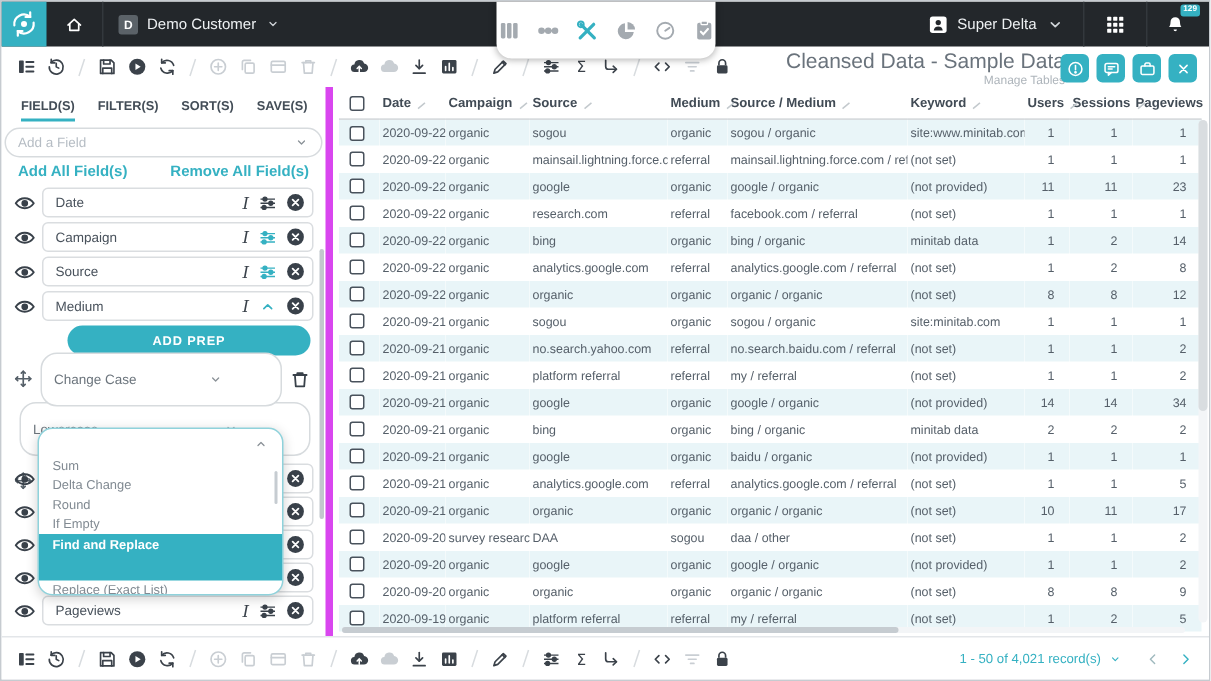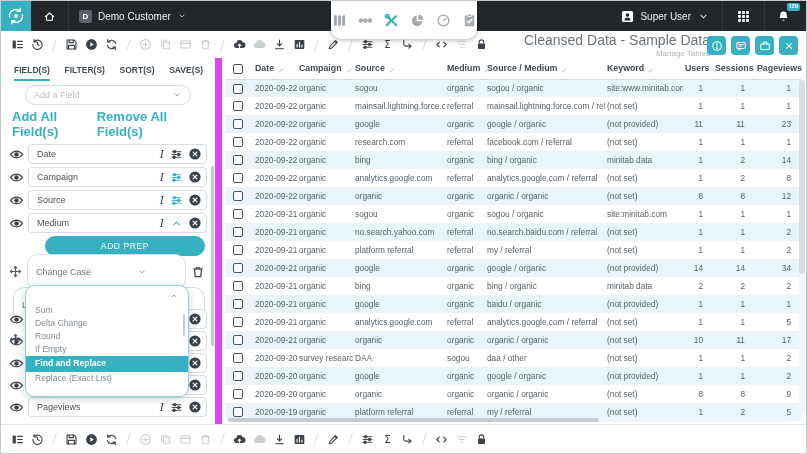--- a/index.html
+++ b/index.html
@@ -42,51 +42,51 @@
 
   
   .pagehead{position:absolute;right:96px;top:31px;text-align:right;z-index:3}
   .ptitle{font-size:14px;color:#6a737c}
   .psub{font-size:8px;color:#aeb5bb;margin-top:1px}
   .actions{position:absolute;right:8px;top:35px;display:flex;gap:5px;z-index:3}
   .abtn{width:19px;height:19px;background:var(--teal);border-radius:4px;display:flex;align-items:center;justify-content:center;cursor:pointer}
   .abtn .ic{width:12px;height:12px;color:#fff}
 
   
-  .sidebar{position:absolute;top:57px;left:0;width:221px;bottom:29px;background:#fff;border-right:7px solid #d946ef}
+  .sidebar{position:absolute;top:57px;left:0;width:221px;bottom:29px;background:#fff;border-right:5px solid #d946ef}
   .tabs{display:flex;justify-content:space-between;padding:7px 12px 0 13px}
   .tab{font-size:8.5px;font-weight:700;color:#434d57;padding-bottom:4px;cursor:pointer}
   .tab.active{border-bottom:2px solid var(--teal)}
-  .selectrow{margin:4px 24px 4px;height:20px;border:1px solid #d7dbde;border-radius:12px;display:flex;align-items:center;padding:0 8px;background:#fff}
+  .selectrow{margin:4px 2px 4px;height:20px;border:1px solid #d7dbde;border-radius:12px;display:flex;align-items:center;padding:0 8px;background:#fff}
   .ph{font-size:9px;color:#b6bdc4;flex:1}
   .chevg{width:10px;height:10px;color:#8a9197}
-  .links{display:flex;justify-content:space-between;margin:2px 11px 5px;font-size:13px;font-weight:700;color:var(--teal)}
+  .links{display:flex;justify-content:space-between;margin:2px 11px 5px;font-size:10px;font-weight:700;color:var(--teal)}
   .links span{cursor:pointer}
   .frow{display:flex;align-items:center;height:20px;margin:0 8px 3px;gap:4px}
   .eye{width:15px;height:15px;color:#39414a;flex:none}
   .pill{flex:1;height:20px;border:1px solid #dadde0;border-radius:4px;display:flex;align-items:center;padding:0 4px 0 8px;gap:5px;background:#fff;min-width:0}
   .flabel{flex:1;font-size:9px;color:#49525c;white-space:nowrap;overflow:hidden}
   .fi{width:13px;height:13px;color:#39414a;flex:none;display:inline-flex}
   .fi.serif{font-family:"DejaVu Serif",serif;font-style:italic;font-size:11px;width:auto;padding:0 1px;align-items:center;justify-content:center;line-height:13px}
   .fi.accent{color:var(--teal)}
   .xc{width:14px;height:14px;color:#39414a;flex:none;display:inline-flex}
-  .addprep{margin:3px 10px 5px 44px;height:20px;border-radius:10px;background:var(--teal);color:#fff;font-size:8.5px;font-weight:400;letter-spacing:.6px;display:flex;align-items:center;justify-content:center;cursor:pointer}
+  .addprep{margin:3px 10px 5px 44px;height:20px;border-radius:10px;background:var(--teal);color:#fff;font-size:8.5px;font-weight:700;letter-spacing:.6px;display:flex;align-items:center;justify-content:center;cursor:pointer}
   .prow{display:flex;align-items:center;margin:0 10px 5px 8px;gap:5px;height:21px}
   .mv{width:13px;height:13px;color:#555f68;flex:none;display:inline-flex}
   .psel{flex:1;height:36px;border:1px solid #d7dbde;border-radius:11px;display:flex;align-items:center;padding:0 8px;font-size:9px;color:#6c757d;background:#fff;min-width:0}
   .psel span{flex:1}
   .tr14{width:14px;height:14px;color:#39414a;flex:none;display:inline-flex}
   .lcrow{margin:0 10px 6px 12px}
   .prow2{margin-bottom:0}
   .bfields{position:absolute;left:0;right:0;top:251px}
   .bfields .frow{margin-bottom:2px}
   .dpanel{position:absolute;left:24px;top:227px;width:164px;height:112px;background:#fff;border:1px solid #8fd2db;border-radius:10px;box-shadow:0 2px 8px rgba(0,0,0,.18);z-index:30;overflow:hidden}
   .dhead{height:18px;display:flex;align-items:center;justify-content:flex-end;padding:2px 9px 0}
   .opt{height:13px;line-height:13px;padding-left:9px;font-size:8.6px;color:#818a92;cursor:pointer;white-space:nowrap}
-  .opt.sel{background:var(--teal);color:#fff;font-weight:700;height:16px;line-height:15px}
+  .opt.sel{background:var(--teal);color:#fff;font-weight:700;height:31px;line-height:15px}
   .dscroll{position:absolute;right:3px;top:28px;width:2px;height:22px;background:#c6ccd1;border-radius:1px}
   .sscroll{position:absolute;right:1px;top:108px;width:3px;height:180px;background:#c2c8cd;border-radius:2px;z-index:40}
 
   
   .main{position:absolute;top:57px;left:222px;right:0;bottom:29px;background:#fff;overflow:hidden}
   table{border-collapse:collapse;table-layout:fixed;width:575px;margin-left:3px}
   th{height:21px;font-size:8.8px;font-weight:700;color:#414b55;text-align:left;border-bottom:1px solid #d7dbde;padding:0 2px;white-space:nowrap}
   td{height:18px;font-size:8.3px;color:#555f69;padding:0 2px;white-space:nowrap;overflow:hidden}
   tr.alt td{background:#e9f5f8}
   th:nth-child(n+8),td:nth-child(n+8){text-align:right;padding-right:10px}
@@ -142,21 +142,21 @@
     </div>
     <div class="flex1"></div>
     <div class="usergrp">
       <span class="ic">
           <svg viewBox="0 0 14 14">
             <rect x="1" y="1" width="12" height="12" rx="2" fill="#fff"></rect>
             <circle cx="7" cy="5.4" r="1.9" fill="#23272b"></circle>
             <path d="M3.8 11.2c0-1.9 1.4-3 3.2-3s3.2 1.1 3.2 3z" fill="#23272b"></path>
           </svg>
         </span>
-      <span class="ulabel">Super User</span>
+      <span class="ulabel">Super Delta</span>
       <span class="ic chev">
           <svg viewBox="0 0 14 14" fill="none" stroke="currentColor" stroke-width="1.2" stroke-linecap="round" stroke-linejoin="round">
             <path d="M4.2 5.6L7 8.4l2.8-2.8"></path>
           </svg>
         </span>
     </div>
     <div class="tsep"></div>
     <div class="gridwrap">
         <span class="ic">
           <svg viewBox="0 0 14 14" fill="#fff">
@@ -1122,15 +1122,33 @@
           </svg>
         </span>
         <span class="tic">
           <svg viewBox="0 0 14 14">
             <rect x="3.2" y="6" width="7.6" height="5.8" rx="1" fill="currentColor"></rect>
             <path d="M4.6 6V4.4a2.4 2.4 0 0 1 4.8 0V6" stroke="currentColor" stroke-width="1.2" fill="none"></path>
           </svg>
         </span>
       </div>
     <div class="flex1"></div>
+    <div class="pag">
+      <span class="plabel">1 - 50 of 4,021 record(s)</span>
+      <span class="ic pchev">
+          <svg viewBox="0 0 14 14" fill="none" stroke="currentColor" stroke-width="1.2" stroke-linecap="round" stroke-linejoin="round">
+            <path d="M4.2 5.6L7 8.4l2.8-2.8"></path>
+          </svg>
+        </span>
+      <span class="ic pprev">
+          <svg viewBox="0 0 14 14" fill="none" stroke="currentColor" stroke-width="1.2" stroke-linecap="round" stroke-linejoin="round">
+            <path d="M8.6 3.4L5 7l3.6 3.6"></path>
+          </svg>
+        </span>
+      <span class="ic pnext">
+          <svg viewBox="0 0 14 14" fill="none" stroke="currentColor" stroke-width="1.2" stroke-linecap="round" stroke-linejoin="round">
+            <path d="M5.4 3.4L9 7l-3.6 3.6"></path>
+          </svg>
+        </span>
+    </div>
   </div>
 
 </div>
 
 </body></html>

